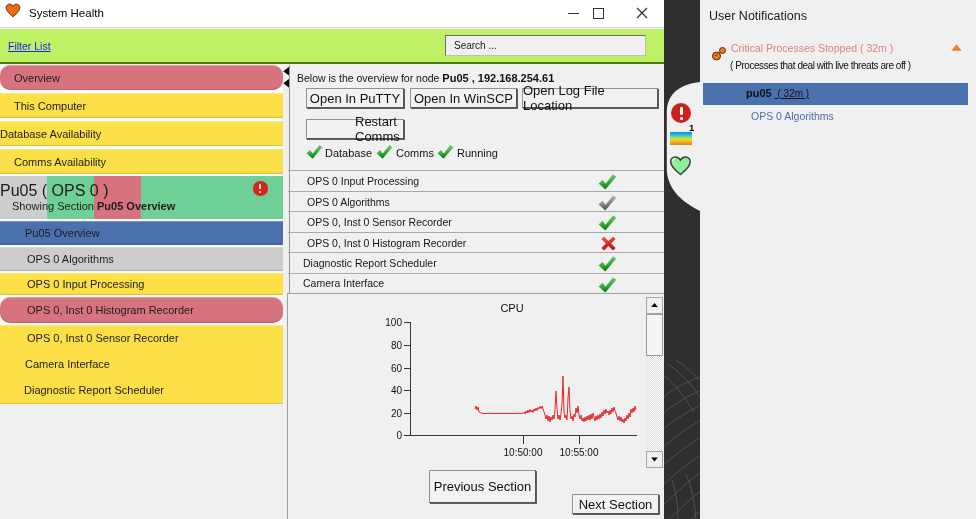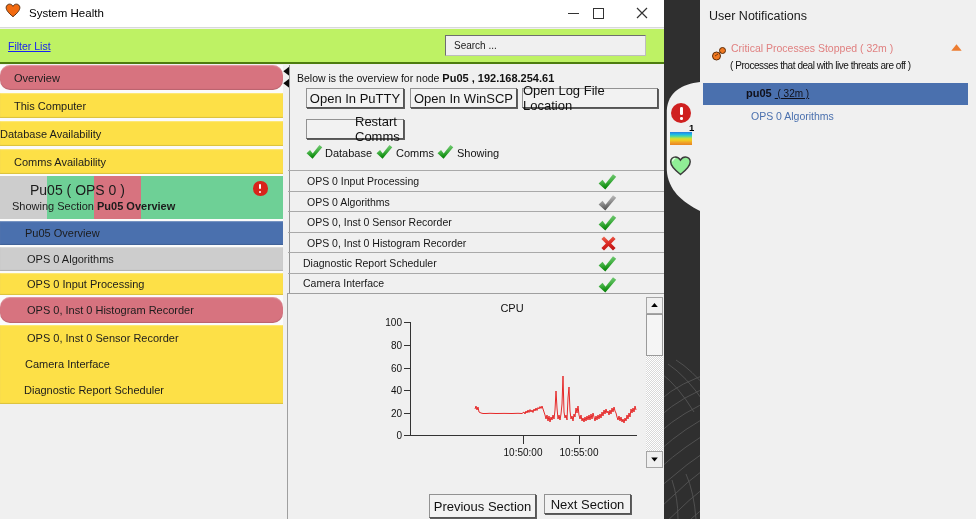--- a/index.html
+++ b/index.html
@@ -46,21 +46,21 @@
   <div class="row red" style="top:65px;height:25px;padding-left:14px;">Overview</div>
   <div class="row green" style="top:93px;height:25px;padding-left:14px;">This Computer</div>
   <div class="row green" style="top:121px;height:25px;padding-left:0;">Database Availability</div>
   <div class="row green" style="top:149px;height:25px;padding-left:14px;">Comms Availability</div>
 
   <div class="abs" style="top:176px;left:0;width:283px;height:43px;">
     <div class="abs" style="left:0;top:0;width:47px;height:43px;background:#cdcdcd;"></div>
     <div class="abs" style="left:47px;top:0;width:47px;height:43px;background:#6ed096;"></div>
     <div class="abs" style="left:94px;top:0;width:47px;height:43px;background:#d7737f;"></div>
     <div class="abs" style="left:141px;top:0;width:142px;height:43px;background:#6ed096;"></div>
-    <div class="abs" style="left:30px;top:6px;font-size:14px;color:#1c1c1c;">Pu05 ( OPS 0 )</div>
+    <div class="abs" style="left:0;top:6px;font-size:16px;color:#1c1c1c;">Pu05 ( OPS 0 )</div>
     <div class="abs" style="left:12px;top:24px;font-size:11px;color:#1c1c1c;">Showing Section <b>Pu05 Overview</b></div>
     <div class="abs" style="left:253px;top:5px;width:14.5px;height:14.5px;border-radius:50%;background:#d9231b;">
       <div class="abs" style="left:6px;top:2.6px;width:2.4px;height:5.8px;background:#fff;border-radius:1px;"></div>
       <div class="abs" style="left:6px;top:9.8px;width:2.4px;height:2.3px;background:#fff;border-radius:1px;"></div>
     </div>
   </div>
 
   <div class="row bluer" style="top:221px;height:24px;padding-left:25px;">Pu05 Overview</div>
   <div class="row grayr" style="top:247px;height:24px;padding-left:27px;">OPS 0 Algorithms</div>
   <div class="row green" style="top:273px;height:22px;padding-left:27px;">OPS 0 Input Processing</div>
@@ -88,21 +88,21 @@
       <use href="#ckgreen"></use>
     </svg>
   <div class="abs" style="left:325px;top:147px;font-size:11px;color:#111;">Database</div>
   <svg class="abs" style="left:376px;top:144px;" width="17" height="16" viewBox="0 0 19 16">
       <use href="#ckgreen"></use>
     </svg>
   <div class="abs" style="left:396px;top:147px;font-size:11px;color:#111;">Comms</div>
   <svg class="abs" style="left:437px;top:144px;" width="17" height="16" viewBox="0 0 19 16">
       <use href="#ckgreen"></use>
     </svg>
-  <div class="abs" style="left:457px;top:147px;font-size:11px;color:#111;">Showing</div>
+  <div class="abs" style="left:457px;top:147px;font-size:11px;color:#111;">Running</div>
 
   <div class="srow" style="top:170px;padding-left:19px;">OPS 0 Input Processing
     <svg class="ck" width="19" height="16" viewBox="0 0 19 16">
         <use href="#ckgreen"></use>
       </svg></div>
   <div class="srow" style="top:190.5px;padding-left:19px;">OPS 0 Algorithms
     <svg class="ck" width="19" height="16" viewBox="0 0 19 16">
         <use href="#ckgray"></use>
       </svg></div>
   <div class="srow" style="top:211px;padding-left:19px;">OPS 0, Inst 0 Sensor Recorder
@@ -173,22 +173,22 @@
         </svg>
     </div>
     <div class="abs" style="left:0;top:17px;width:17px;height:42px;background:#f5f5f5;border:1px solid #9a9a9a;"></div>
     <div class="abs" style="left:0;top:154px;width:17px;height:17px;background:#f0f0f0;border:1px solid #a5a5a5;">
       <svg width="15" height="15" viewBox="0 0 15 15">
           <path d="M7.5,9.5 L10.8,5.5 L4.2,5.5 Z" fill="#000"></path>
         </svg>
     </div>
   </div>
 
-  <div class="btn" style="left:429px;top:494px;width:107px;height:24px;">Previous Section</div>
-  <div class="btn" style="left:544px;top:494px;width:87px;height:20px;">Next Section</div>
+  <div class="btn" style="left:429px;top:470px;width:107px;height:33px;">Previous Section</div>
+  <div class="btn" style="left:572px;top:494px;width:87px;height:20px;">Next Section</div>
 </div>
 
 <svg class="abs" style="left:664px;top:0;" width="36" height="519" viewBox="0 0 36 519">
   <rect x="0" y="0" width="36" height="519" fill="#2f2f2f"></rect>
   <path d="M36,82 C18,84 4,92 2.8,110 L2.8,170 C4,190 18,202 36,211 Z" fill="#f0f0f0"></path>
   <g stroke="#575757" stroke-width="0.9" fill="none" opacity="0.95">
     <path d="M-4,400 Q16,382 50,372"></path>
     <path d="M-4,416 Q18,396 52,384"></path>
     <path d="M-4,432 Q18,412 52,398"></path>
     <path d="M-4,450 Q20,428 52,412"></path>

